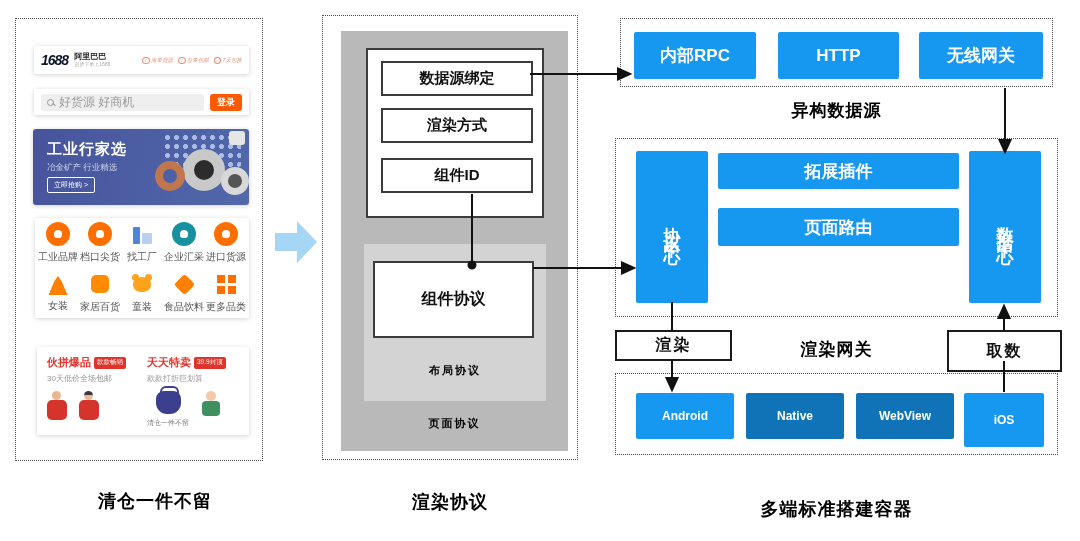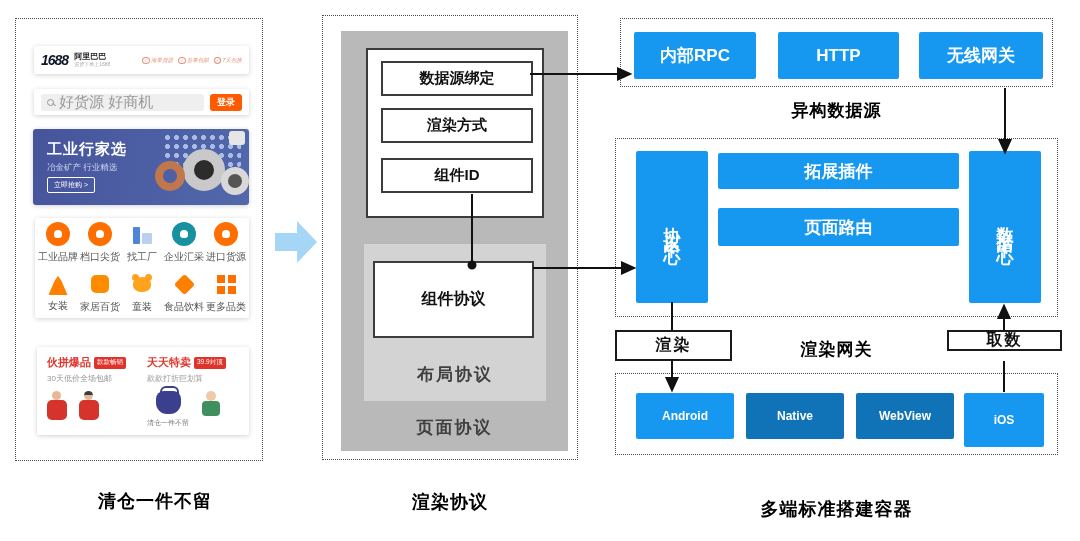--- a/index.html
+++ b/index.html
@@ -12,21 +12,21 @@
   .card { position:absolute; background:#fff; border-radius:2px; box-shadow:0 1px 5px rgba(0,0,0,.18); }
   .hdr { left:18px; top:27px; width:215px; height:28px; display:flex; align-items:center; padding:0 7px; }
   .logo1688 { color:#0f172a; font-weight:800; font-style:italic; font-size:14px; letter-spacing:-1px; }
   .brandwrap { margin-left:6px; line-height:1.05; }
   .brand { font-size:8px; font-weight:bold; color:#222; display:block; }
   .brand-tag { font-size:5px; color:#aaa; display:block; }
   .hbadges { margin-left:auto; display:flex; gap:5px; }
   .hb { font-size:5.5px; color:#e2957d; display:flex; align-items:center; gap:1px; }
   .hb-c::before { content:"✓"; font-size:4.5px; color:#e2957d; border:0.8px solid #e2957d; border-radius:50%; padding:0 1px; }
   .srch { left:18px; top:70px; width:215px; height:26px; display:flex; align-items:center; gap:6px; padding:0 7px; }
-  .sfield { flex:1; height:17px; background:#efefef; border-radius:3px; display:flex; align-items:center; gap:5px; padding:0 6px; color:#999; font-size:15px; }
+  .sfield { flex:1; height:17px; background:#efefef; border-radius:3px; display:flex; align-items:center; gap:5px; padding:0 6px; color:#999; font-size:12px; }
   .mag { width:7px; height:7px; border:1.3px solid #999; border-radius:50%; position:relative; flex:none; }
   .mag::after { content:""; position:absolute; width:4px; height:1.3px; background:#999; transform:rotate(45deg); right:-3px; bottom:-1px; }
   .login { width:32px; height:17px; background:#ff5a00; color:#fff; font-size:9px; font-weight:bold; border:none; border-radius:3px; display:flex; align-items:center; justify-content:center; }
   .banner { position:absolute; left:17px; top:110px; width:216px; height:76px; border-radius:3px; background:linear-gradient(100deg,#46549c,#5268ab); overflow:hidden; box-shadow:0 1px 5px rgba(0,0,0,.18); }
   .bn-title { position:absolute; left:14px; top:11px; color:#fff; font-weight:bold; font-size:15px; letter-spacing:1px; }
   .bn-sub { position:absolute; left:14px; top:33px; color:#ccd5ee; font-size:8.5px; }
   .bn-cta { position:absolute; left:14px; top:48px; color:#fff; font-size:7px; border:1px solid #fff; border-radius:2px; padding:2px 6px; background:transparent; }
   .bn-grid { position:absolute; right:8px; top:4px; width:78px; height:34px; background-image:radial-gradient(circle,rgba(186,204,240,.85) 2.2px,transparent 2.8px); background-size:9px 9px; border-radius:2px; }
   .d1 { position:absolute; right:64px; top:32px; width:30px; height:30px; border:8px solid #c0774e; border-radius:50%; }
   .d2 { position:absolute; right:24px; top:20px; width:42px; height:42px; border:11px solid #c9c9c9; background:#2c2c2c; border-radius:50%; }
@@ -73,21 +73,21 @@
   .kid::after { content:""; position:absolute; top:10px; left:1px; width:18px; height:15px; border-radius:4px; background:#3f8f5f; }
 
   
   .gray-outer { position:absolute; left:18px; top:15px; width:227px; height:420px; background:#b9b9b9; }
   .fields-box { position:absolute; left:25px; top:17px; width:178px; height:170px; background:#fff; border:2px solid #3c3c3c; }
   .field { position:absolute; left:13px; width:152px; height:35px; border:2px solid #3c3c3c; background:#fff;
            display:flex; align-items:center; justify-content:center; font-weight:bold; font-size:15px; color:#111; }
   .gray-inner { position:absolute; left:23px; top:213px; width:182px; height:157px; background:#d3d3d3; }
   .compproto { position:absolute; left:9px; top:17px; width:161px; height:77px; background:#fff; border:2px solid #3c3c3c;
                display:flex; align-items:center; justify-content:center; font-weight:bold; font-size:16px; color:#111; }
-  .inlabel { position:absolute; width:100%; text-align:center; font-weight:bold; font-size:17px; color:#404040; letter-spacing:2px; }
+  .inlabel { position:absolute; width:100%; text-align:center; font-weight:bold; font-size:11px; color:#000000; letter-spacing:2px; }
 
   
   .blue { position:absolute; background:#1697f0; color:#fff; font-weight:bold; display:flex; align-items:center; justify-content:center; border-radius:2px; font-size:17px; }
   .blue.darkb { background:#1173b7; }
   .vtext { writing-mode:vertical-rl; text-orientation:upright; letter-spacing:7px; font-size:17px; }
   .flowbox { position:absolute; background:#fff; border:2px solid #1a1a1a; display:flex; align-items:center; justify-content:center; font-weight:bold; font-size:16px; color:#111; letter-spacing:2px; }
   .platform { font-size:12px; }
   svg.overlay { position:absolute; left:0; top:0; z-index:10; pointer-events:none; }
 </style>
 </head>
@@ -234,21 +234,21 @@
 
 <div class="dotted" style="left:615px;top:138px;width:443px;height:179px;">
   <div class="blue vtext" style="left:20px;top:12px;width:72px;height:152px;">协议中心</div>
   <div class="blue" style="left:102px;top:14px;width:241px;height:36px;">拓展插件</div>
   <div class="blue" style="left:102px;top:69px;width:241px;height:38px;">页面路由</div>
   <div class="blue vtext" style="left:353px;top:12px;width:72px;height:152px;">数据中心</div>
 </div>
 <div class="section-label" style="left:615px;top:338px;width:443px;font-size:17px;">渲染网关</div>
 
 <div class="flowbox" style="left:615px;top:330px;width:117px;height:31px;">渲染</div>
-<div class="flowbox" style="left:947px;top:330px;width:115px;height:21px;">取数</div>
+<div class="flowbox" style="left:947px;top:330px;width:115px;height:42px;">取数</div>
 
 <div class="dotted" style="left:615px;top:373px;width:443px;height:82px;">
   <div class="blue platform" style="left:20px;top:19px;width:98px;height:46px;">Android</div>
   <div class="blue platform darkb" style="left:130px;top:19px;width:98px;height:46px;">Native</div>
   <div class="blue platform darkb" style="left:240px;top:19px;width:98px;height:46px;">WebView</div>
   <div class="blue platform" style="left:348px;top:19px;width:80px;height:54px;">iOS</div>
 </div>
 <div class="section-label" style="left:615px;top:497px;width:443px;">多端标准搭建容器</div>
 
 <svg class="overlay" width="1080" height="541" viewBox="0 0 1080 541">

